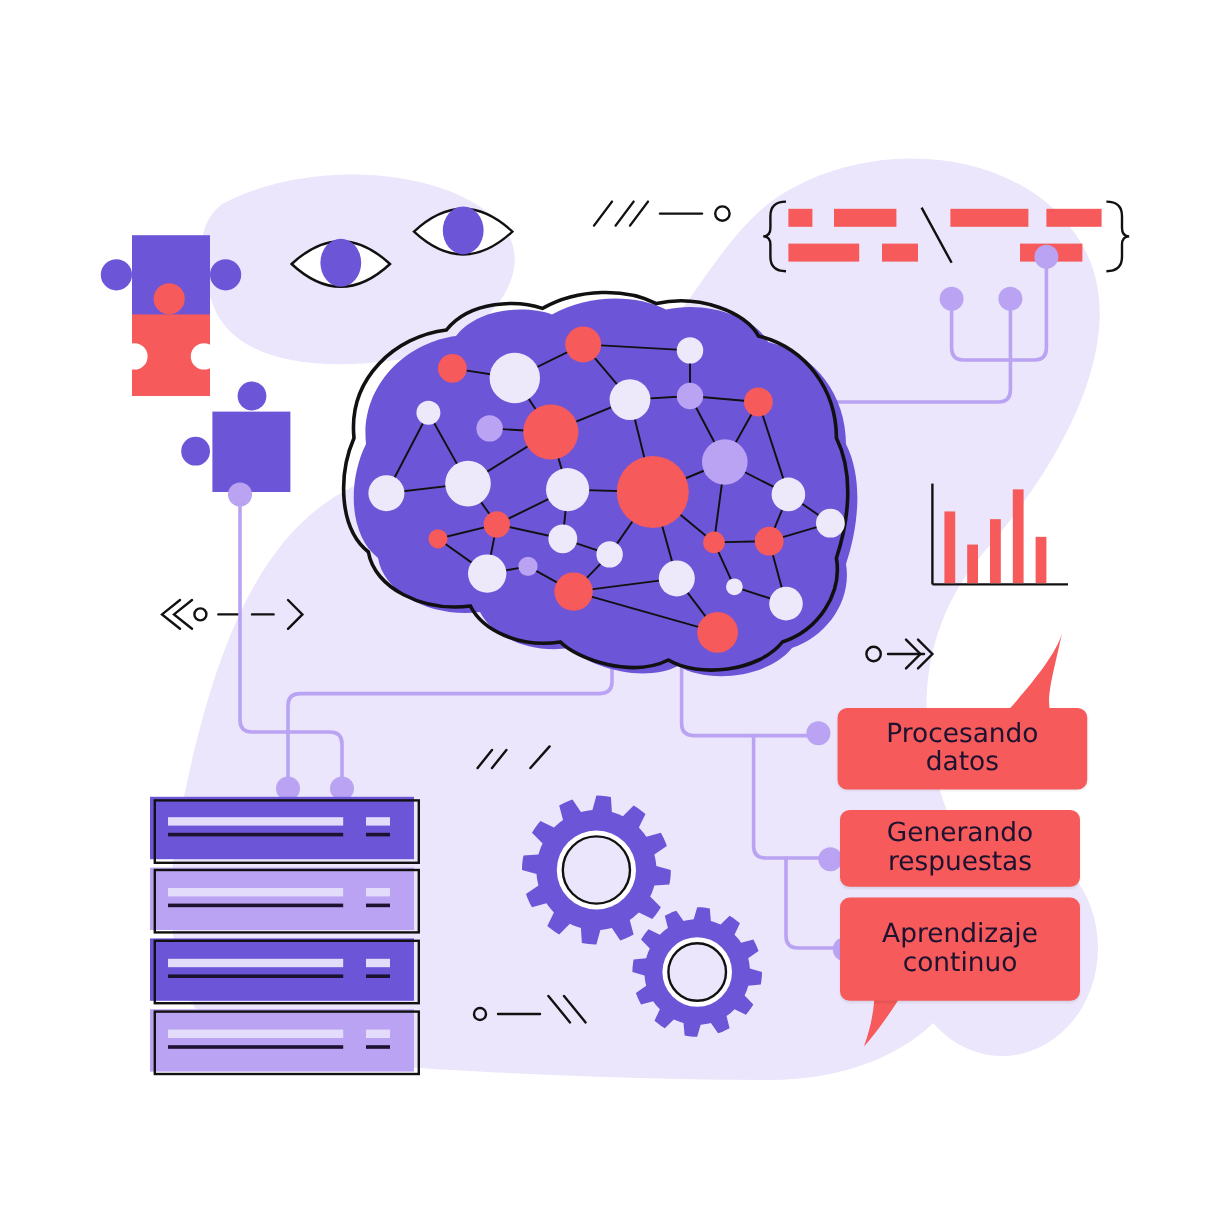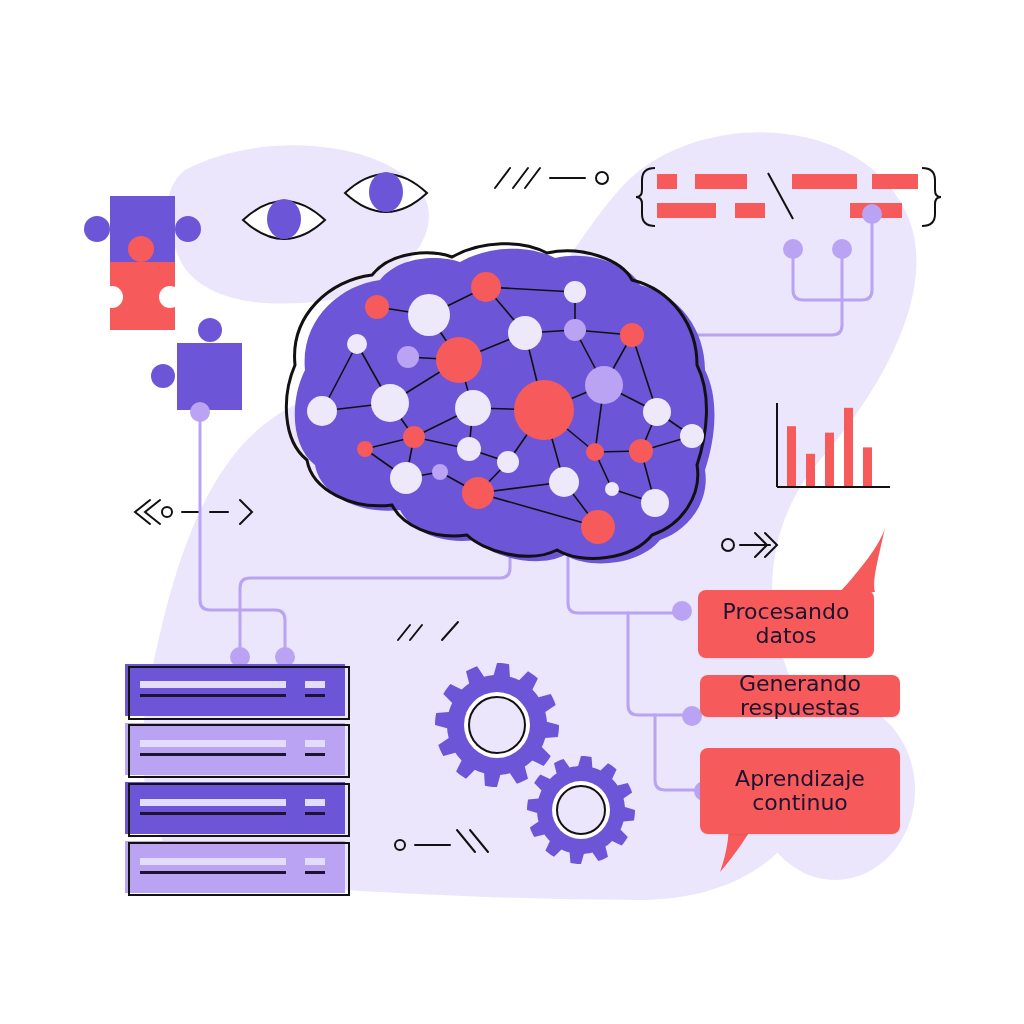--- a/index.html
+++ b/index.html
@@ -250,24 +250,24 @@
   <g id="gear2">
       <path d="M635.0,810.0L634.9,813.5L634.5,817.0L634.0,820.5L623.5,821.4L622.7,824.1L621.7,826.8L620.5,829.5L627.8,837.0L625.9,840.0L623.8,842.9L621.6,845.6L612.1,841.1L610.0,843.1L607.8,844.9L605.4,846.6L608.0,856.8L604.9,858.4L601.7,859.9L598.4,861.1L592.4,852.5L589.6,853.2L586.7,853.6L583.9,853.9L581.0,864.0L577.5,863.9L574.0,863.5L570.5,863.0L569.6,852.5L566.9,851.7L564.2,850.7L561.5,849.5L554.0,856.8L551.0,854.9L548.1,852.8L545.4,850.6L549.9,841.1L547.9,839.0L546.1,836.8L544.4,834.4L534.2,837.0L532.6,833.9L531.1,830.7L529.9,827.4L538.5,821.4L537.8,818.6L537.4,815.7L537.1,812.9L527.0,810.0L527.1,806.5L527.5,803.0L528.0,799.5L538.5,798.6L539.3,795.9L540.3,793.2L541.5,790.5L534.2,783.0L536.1,780.0L538.2,777.1L540.4,774.4L549.9,778.9L552.0,776.9L554.2,775.1L556.6,773.4L554.0,763.2L557.1,761.6L560.3,760.1L563.6,758.9L569.6,767.5L572.4,766.8L575.3,766.4L578.1,766.1L581.0,756.0L584.5,756.1L588.0,756.5L591.5,757.0L592.4,767.5L595.1,768.3L597.8,769.3L600.5,770.5L608.0,763.2L611.0,765.1L613.9,767.2L616.6,769.4L612.1,778.9L614.1,781.0L615.9,783.2L617.6,785.6L627.8,783.0L629.4,786.1L630.9,789.3L632.1,792.6L623.5,798.6L624.2,801.4L624.6,804.3L624.9,807.1L635.0,810.0Z" fill="#6d55d8"></path>
       <circle cx="581" cy="810" r="29" fill="#ffffff"></circle>
       <circle cx="581" cy="810" r="24" fill="#ebe6fb" stroke="#111" stroke-width="2"></circle>
     </g>
 
   <path d="M840,592 C860,570 880,545 885,528 C878,560 872,580 875,592 Z" fill="#f65a5a"></path>
   <path d="M728,815 L760,815 C748,835 735,855 720,872 C728,850 730,830 728,815 Z" fill="#f65a5a"></path>
 </svg>
 
-<div class="label-box" style="left:698px; top:590px; width:176px; height:68px;">
+<div class="label-box" style="left:698px; top:590px; width:208px; height:68px;">
   <span>Procesando</span>
   <span>datos</span>
 </div>
-<div class="label-box" style="left:700px; top:675px; width:200px; height:42px;">
+<div class="label-box" style="left:700px; top:675px; width:200px; height:64px;">
   <span>Generando</span>
   <span>respuestas</span>
 </div>
 <div class="label-box" style="left:700px; top:748px; width:200px; height:86px;">
   <span>Aprendizaje</span>
   <span>continuo</span>
 </div>
 
 </body></html>

